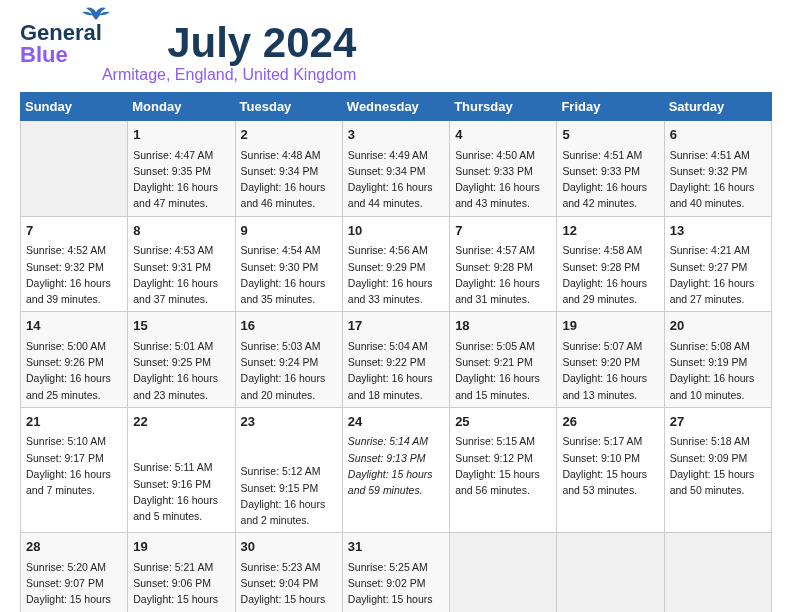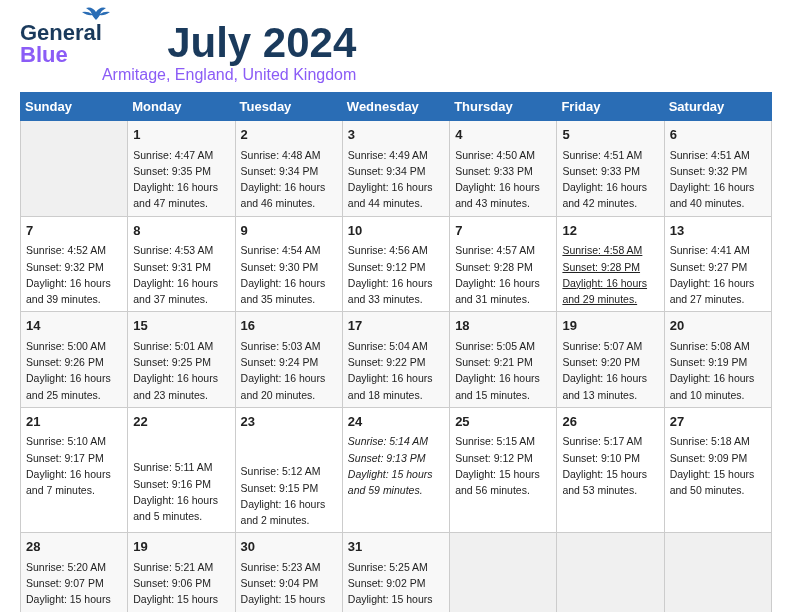--- a/index.html
+++ b/index.html
@@ -177,41 +177,41 @@
         <td>
           <span class="day-num">9</span>
           <div class="day-info" style="white-space: pre-line;">Sunrise: 4:54 AM
 Sunset: 9:30 PM
 Daylight: 16 hours
 and 35 minutes.</div>
         </td>
         <td>
           <span class="day-num">10</span>
           <div class="day-info" style="white-space: pre-line;">Sunrise: 4:56 AM
-Sunset: 9:12 PM
+Sunset: 9:29 PM
 Daylight: 16 hours
 and 33 minutes.</div>
         </td>
         <td>
           <span class="day-num">7</span>
           <div class="day-info" style="white-space: pre-line;">Sunrise: 4:57 AM
 Sunset: 9:28 PM
 Daylight: 16 hours
 and 31 minutes.</div>
         </td>
         <td>
           <span class="day-num">12</span>
-          <div class="day-info" style="white-space: pre-line; text-decoration: underline;">Sunrise: 4:58 AM
+          <div class="day-info" style="white-space: pre-line;">Sunrise: 4:58 AM
 Sunset: 9:28 PM
 Daylight: 16 hours
 and 29 minutes.</div>
         </td>
         <td>
           <span class="day-num">13</span>
-          <div class="day-info" style="white-space: pre-line;">Sunrise: 4:41 AM
+          <div class="day-info" style="white-space: pre-line;">Sunrise: 4:21 AM
 Sunset: 9:27 PM
 Daylight: 16 hours
 and 27 minutes.</div>
         </td>
       </tr>
       <tr>
         <td>
           <span class="day-num">14</span>
           <div class="day-info" style="white-space: pre-line;">Sunrise: 5:00 AM
 Sunset: 9:26 PM

